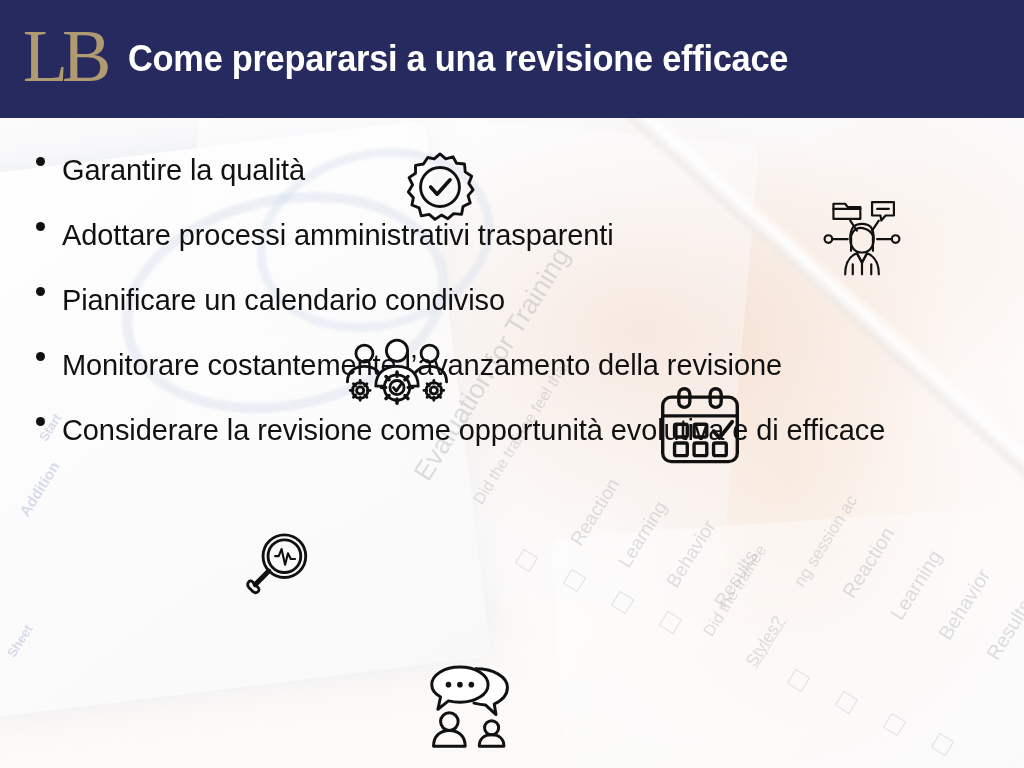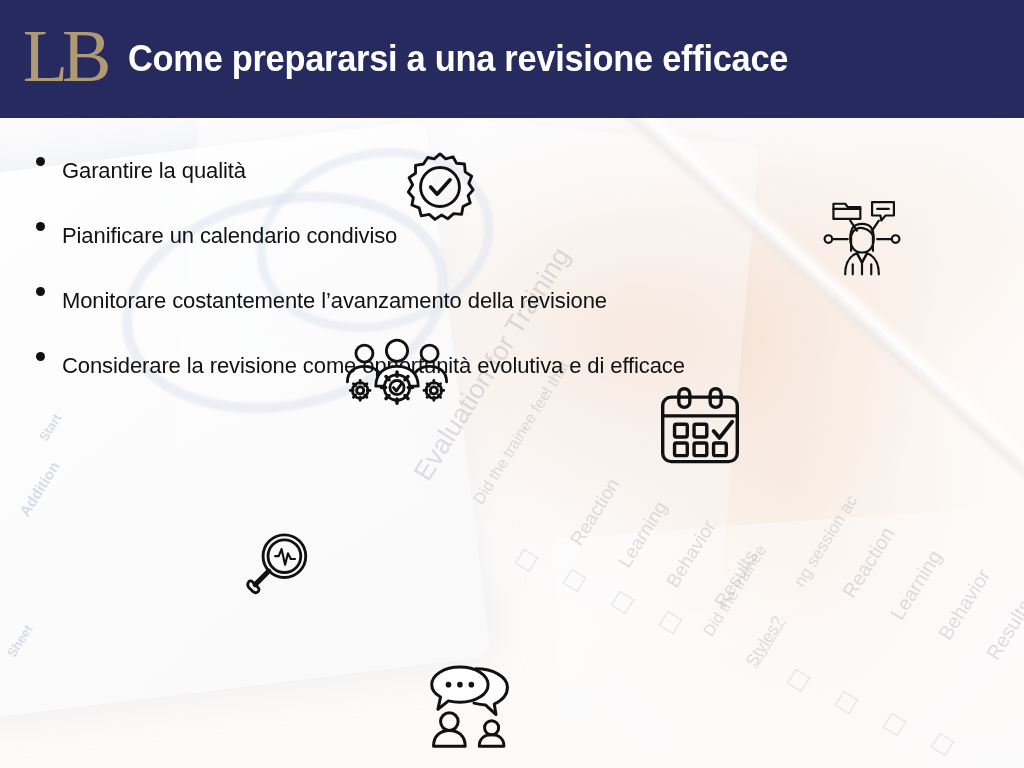--- a/index.html
+++ b/index.html
@@ -161,21 +161,21 @@
     position:absolute;
     left:14px;
     top:17px;
     width:9px; height:9px;
     border-radius:50%;
     background:#111;
   }
   .btext {
     display:block;
     margin-left:40px;
-    font-size:22px;
+    font-size:29px;
     line-height:61px;
     color:#111;
     font-family:"Liberation Sans", sans-serif;
     letter-spacing:-0.1px;
   }
 
   
   .ico { position:absolute; z-index:25; }
   .ico svg { display:block; }
 
@@ -233,20 +233,24 @@
   </div>
 
   <div class="content">
     <ul class="bullets">
 
       <li class="bullet-row">
         <span class="dot"></span>
         <span class="btext">Garantire la qualità</span>
       </li>
 
+      <li class="bullet-row">
+        <span class="dot"></span>
+        <span class="btext">Adottare processi amministrativi trasparenti</span>
+      </li>
 
 
       <li class="bullet-row">
         <span class="dot"></span>
         <span class="btext">Pianificare un calendario condiviso</span>
       </li>
 
       <li class="bullet-row">
         <span class="dot"></span>
         <span class="btext">Monitorare costantemente l’avanzamento della revisione</span>

